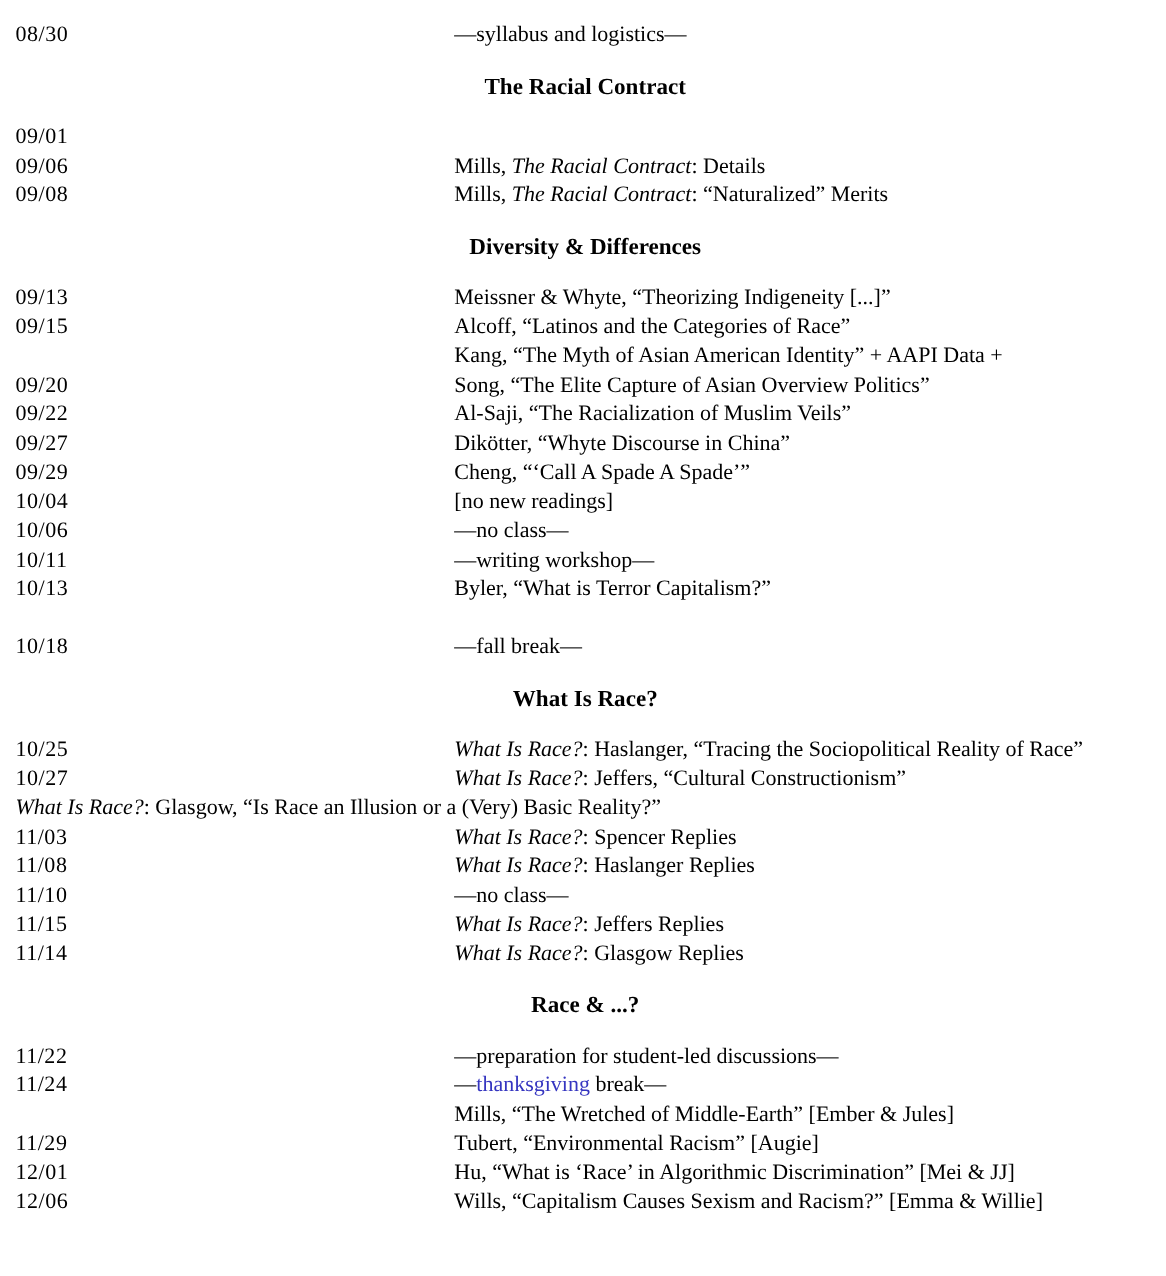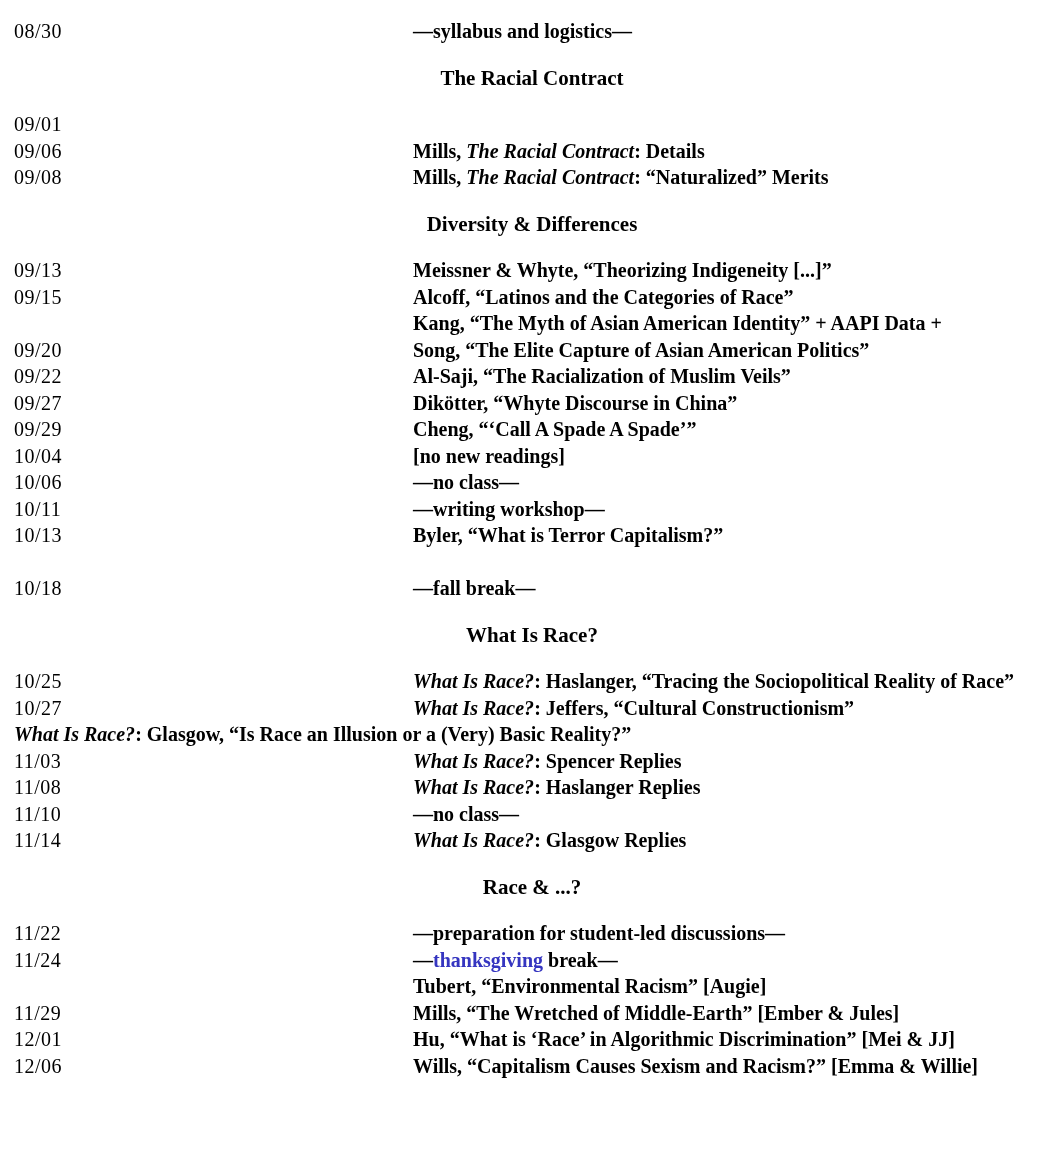--- a/index.html
+++ b/index.html
@@ -27,21 +27,21 @@
     display: flex;
     align-items: flex-end;
     line-height: 26.5px;
     gap: 28px;
   }
   .date {
     flex: 0 0 371px;
     font-variant-numeric: oldstyle-nums;
     letter-spacing: 0.5px;
   }
-  .content { flex: 1 1 auto; font-weight: bold; }
+  .content { flex: 1 1 auto; }
   .line { line-height: 26.5px; }
   .section-header {
     text-align: center;
     font-weight: bold;
     font-size: 21px;
     line-height: 26.5px;
     margin: 20px 0 20px 0;
   }
   .gap { height: 26.5px; }
   .it { font-style: italic; }
@@ -87,21 +87,21 @@
     <div class="row">
       <div class="date">09/15</div>
       <div class="content">
         <div class="line"><span>Alcoff, “Latinos and the Categories of Race”</span></div>
       </div>
     </div>
     <div class="row">
       <div class="date">09/20</div>
       <div class="content">
         <div class="line"><span>Kang, “The Myth of Asian American Identity” + AAPI Data +</span></div>
-        <div class="line"><span>Song, “The Elite Capture of Asian American Politics”</span></div>
+        <div class="line"><span>Song, “The Elite Capture of Asian Overview Politics”</span></div>
       </div>
     </div>
     <div class="row">
       <div class="date">09/22</div>
       <div class="content">
         <div class="line"><span>Al-Saji, “The Racialization of Muslim Veils”</span></div>
       </div>
     </div>
     <div class="row">
       <div class="date">09/27</div>
@@ -176,20 +176,26 @@
         <div class="line"><span class="it">What Is Race?</span><span>: Haslanger Replies</span></div>
       </div>
     </div>
     <div class="row">
       <div class="date">11/10</div>
       <div class="content">
         <div class="line"><span>—no class—</span></div>
       </div>
     </div>
     <div class="row">
+      <div class="date">11/15</div>
+      <div class="content">
+        <div class="line"><span class="it">What Is Race?</span><span>: Jeffers Replies</span></div>
+      </div>
+    </div>
+    <div class="row">
       <div class="date">11/14</div>
       <div class="content">
         <div class="line"><span class="it">What Is Race?</span><span>: Glasgow Replies</span></div>
       </div>
     </div>
     <div class="section-header">Race &amp; ...?</div>
     <div class="row">
       <div class="date">11/22</div>
       <div class="content">
         <div class="line"><span>—preparation for student-led discussions—</span></div>
@@ -197,22 +203,22 @@
     </div>
     <div class="row">
       <div class="date">11/24</div>
       <div class="content">
         <div class="line"><span>—</span><span class="lnk">thanksgiving</span><span> break—</span></div>
       </div>
     </div>
     <div class="row">
       <div class="date">11/29</div>
       <div class="content">
+        <div class="line"><span>Mills, “The Wretched of Middle-Earth” [Ember &amp; Jules]</span></div>
         <div class="line"><span>Tubert, “Environmental Racism” [Augie]</span></div>
-        <div class="line"><span>Mills, “The Wretched of Middle-Earth” [Ember &amp; Jules]</span></div>
       </div>
     </div>
     <div class="row">
       <div class="date">12/01</div>
       <div class="content">
         <div class="line"><span>Hu, “What is ‘Race’ in Algorithmic Discrimination” [Mei &amp; JJ]</span></div>
       </div>
     </div>
     <div class="row">
       <div class="date">12/06</div>

